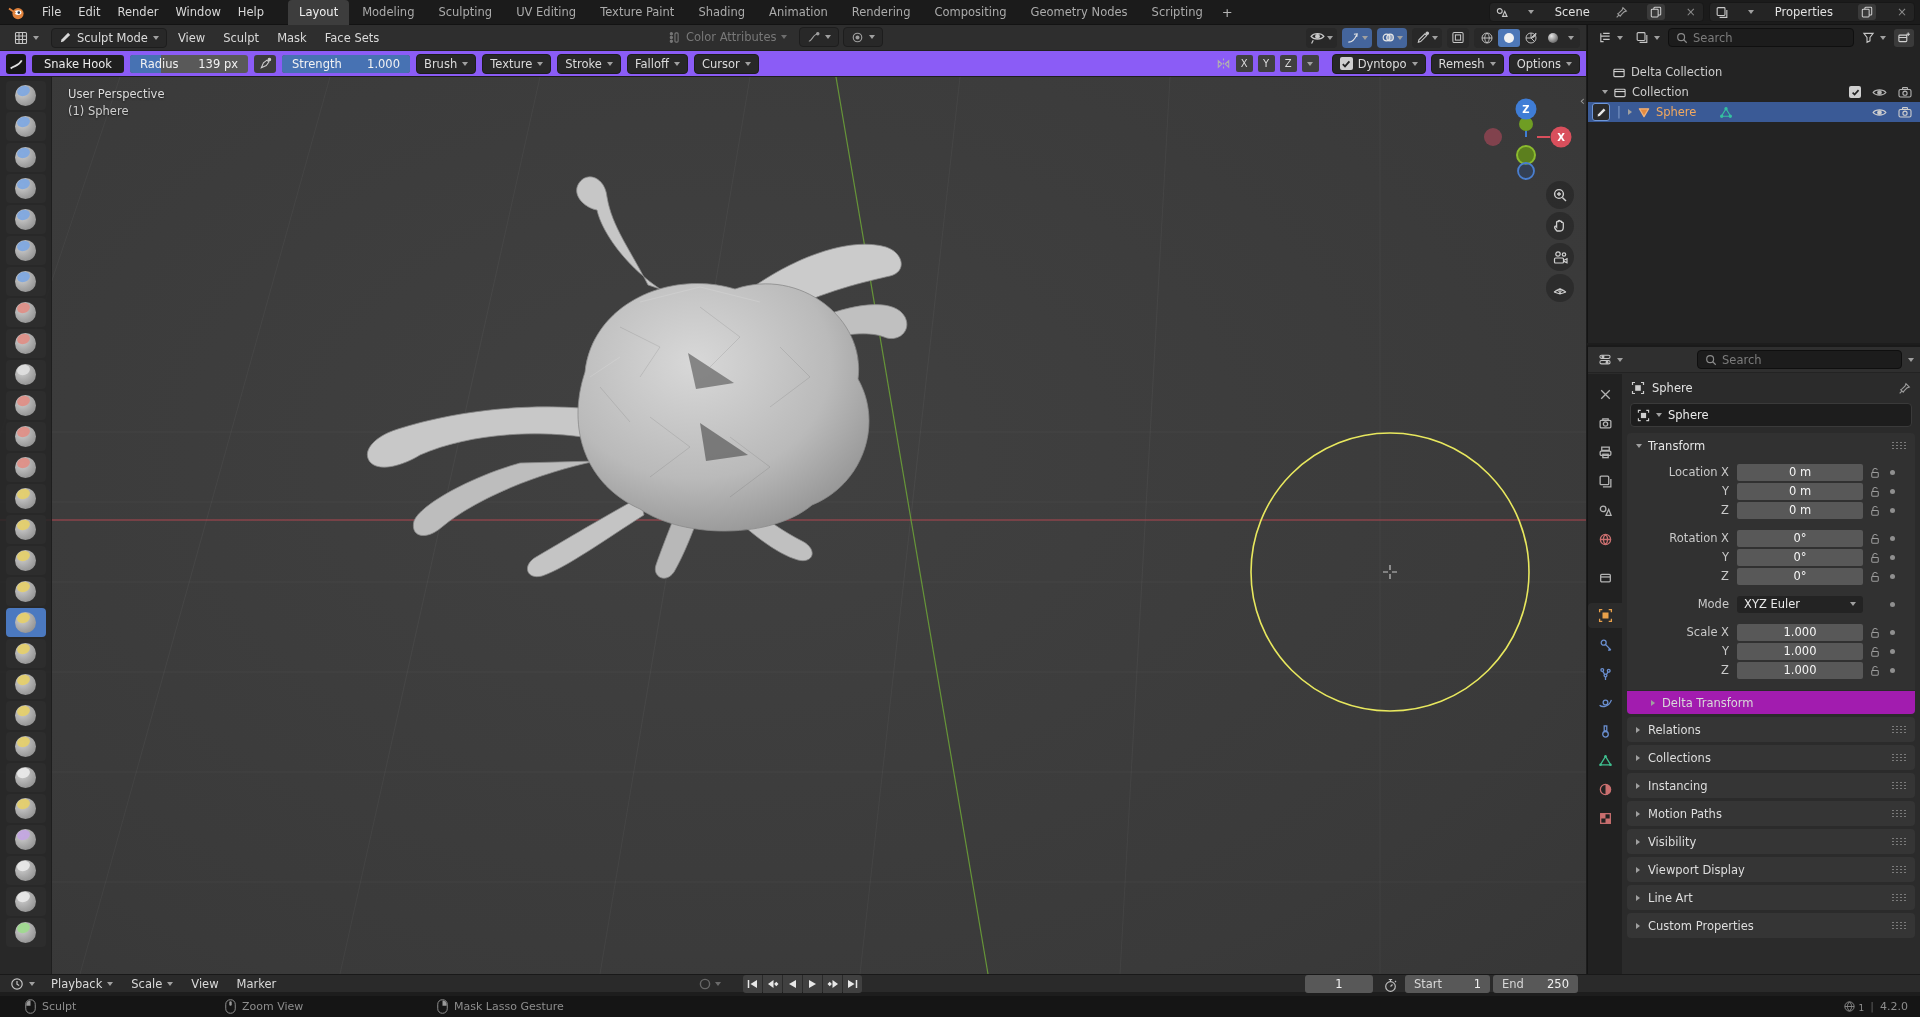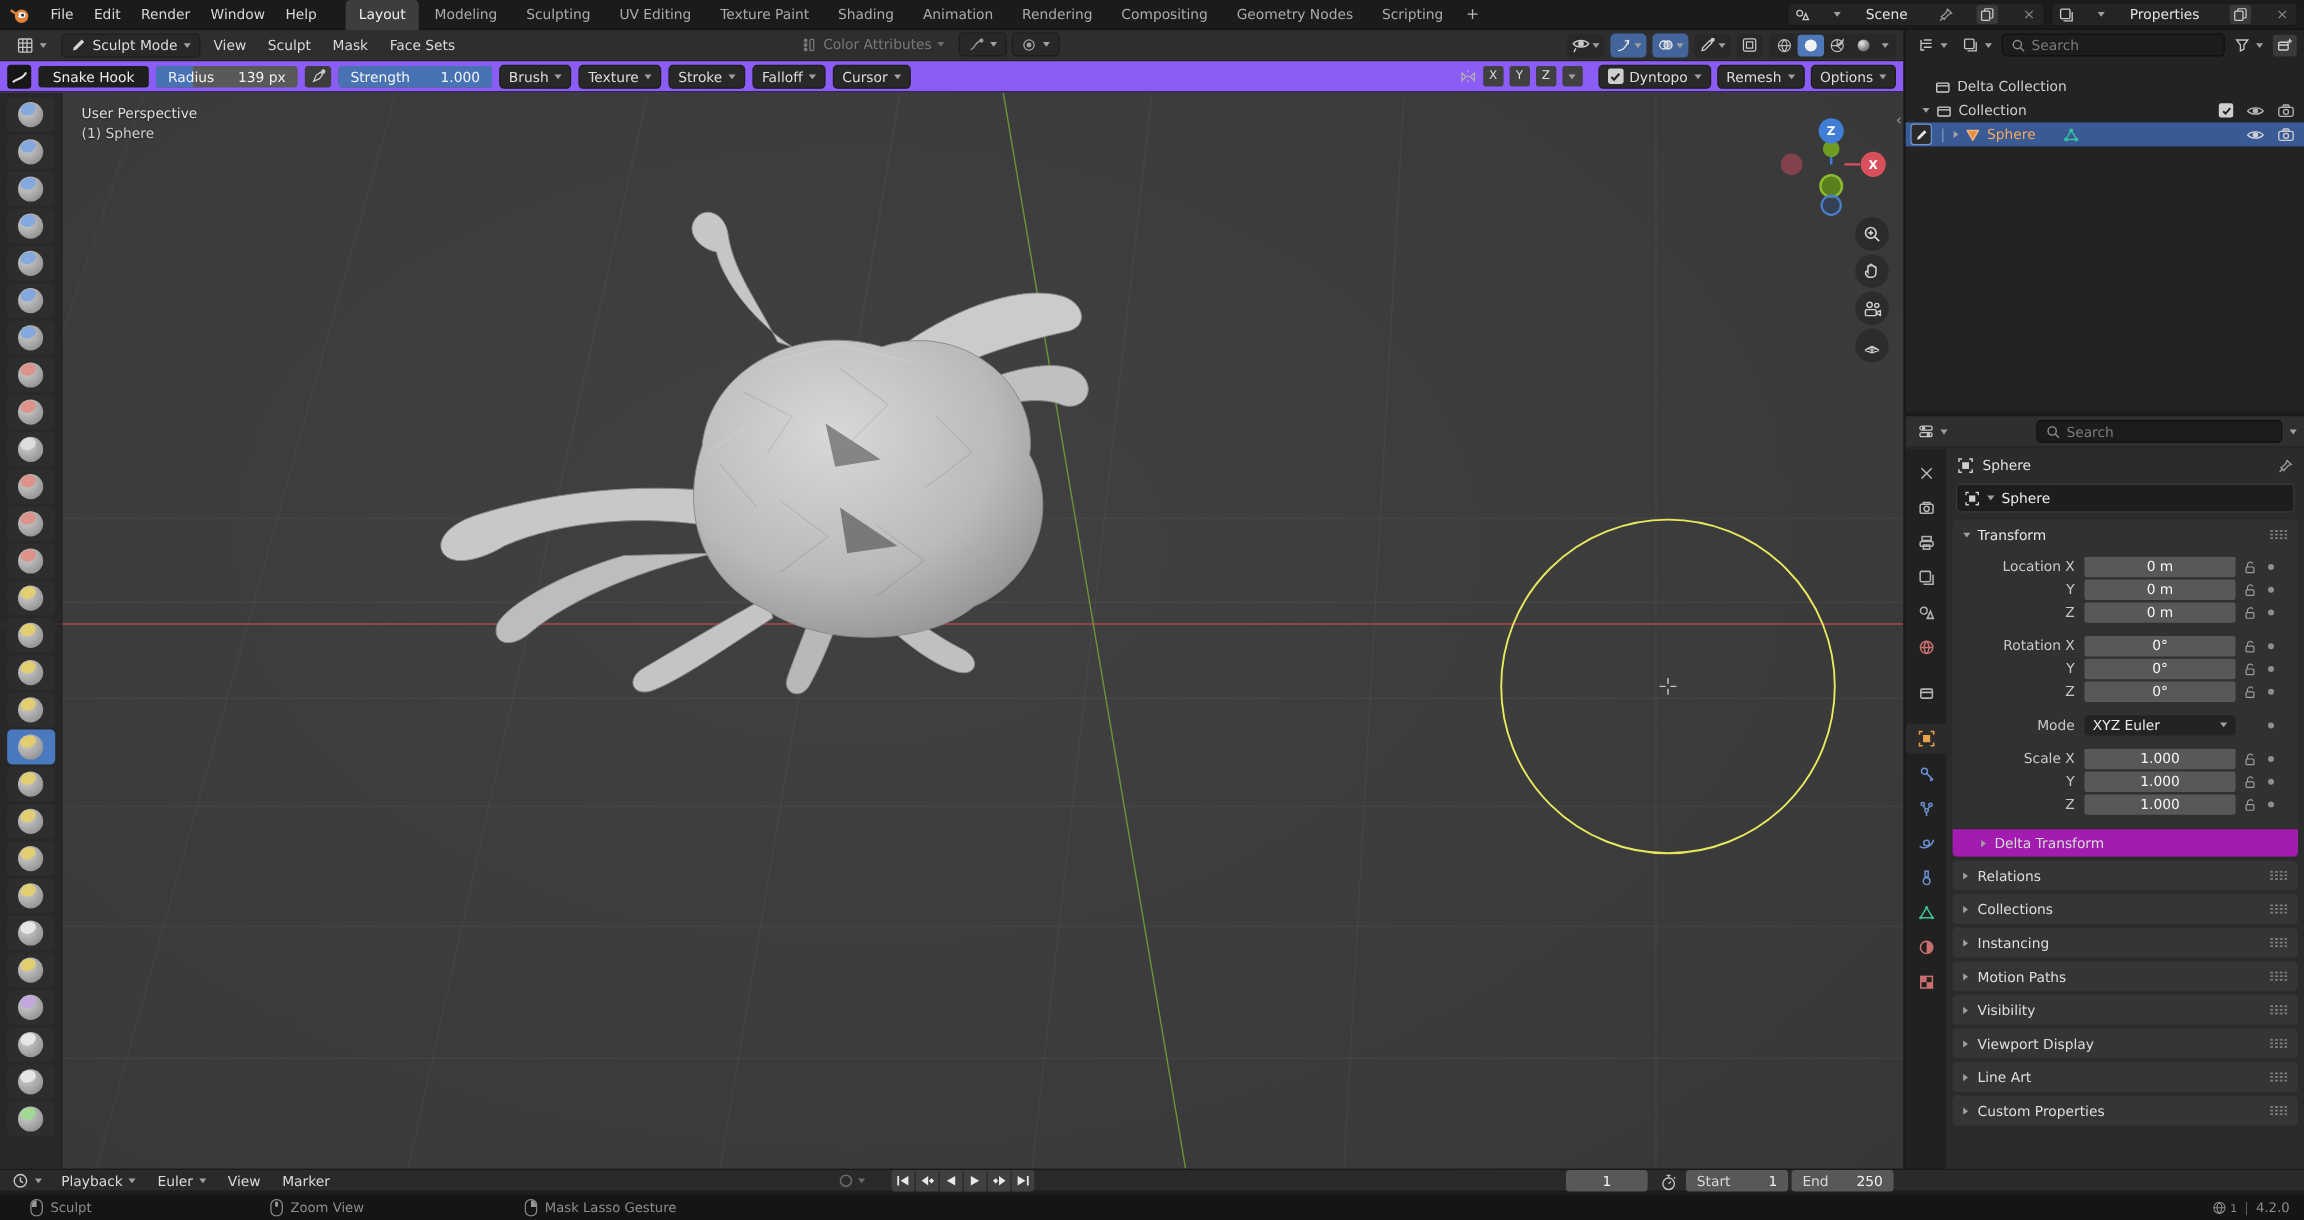--- a/index.html
+++ b/index.html
@@ -1016,21 +1016,21 @@
           <circle cx="7" cy="7" r="5.2"></circle>
           <path d="M7 4v3.2l2.2 1.3"></path>
         </svg>
       <span class="cv"></span>
     </span>
     <span class="tlmenu">
         <span>Playback</span>
         <span class="cv"></span>
       </span>
     <span class="tlmenu">
-        <span>Euler</span>
+        <span>Scale</span>
         <span class="cv"></span>
       </span>
     <span class="tlmenu">
         <span>View</span>
       </span>
     <span class="tlmenu">
         <span>Marker</span>
       </span>
 
     <span class="rec">

